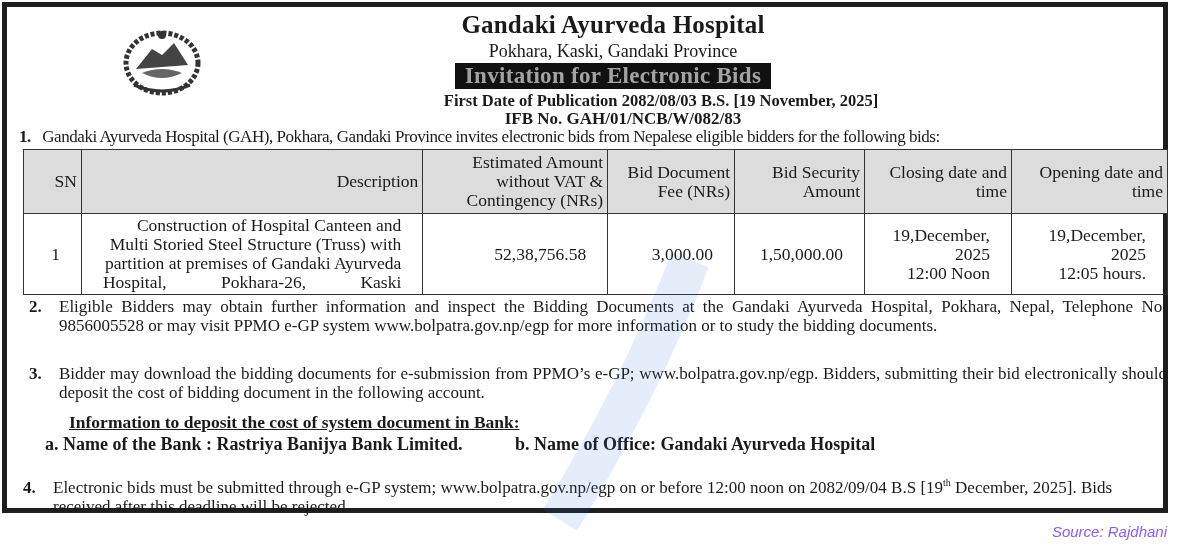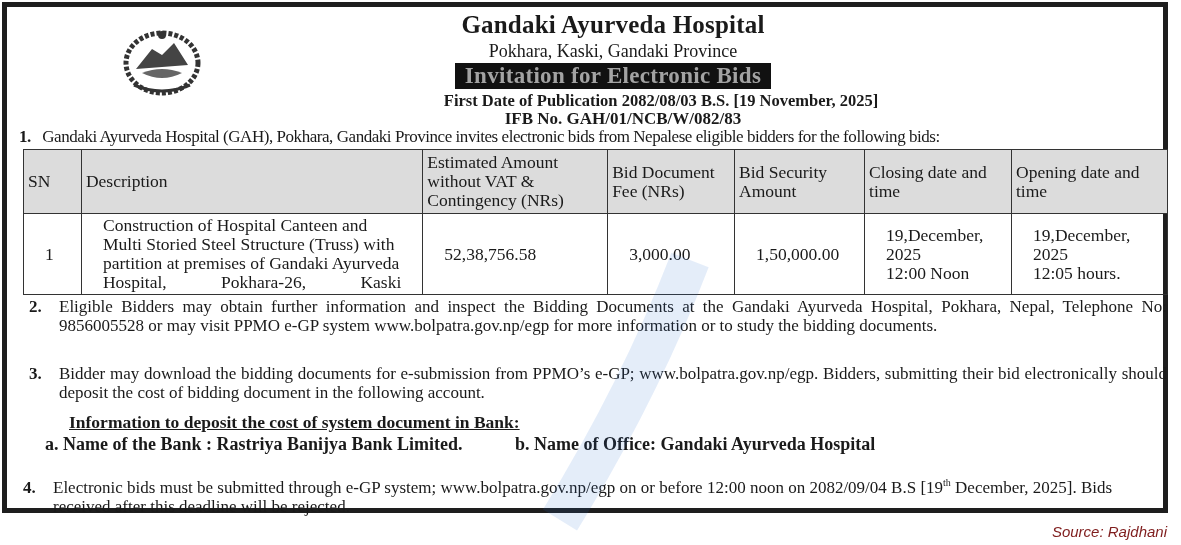--- a/index.html
+++ b/index.html
@@ -10,37 +10,37 @@
   .title { top: 4px; font-size: 25px; font-weight: bold; letter-spacing: 0.2px; }
   .subtitle { top: 34px; font-size: 18px; }
   .banner-wrap { top: 56px; }
   .banner { display: inline-block; background: #111; color: #a3a3a3; font-weight: bold; font-size: 23px; padding: 0 10px; line-height: 26px; letter-spacing: 0.3px; }
   .pubdate { top: 84px; font-size: 16.5px; font-weight: bold; left: 48px; }
   .ifb { top: 102px; font-size: 17px; font-weight: bold; left: 10px; }
   .para { position: absolute; font-size: 17px; line-height: 19px; }
   .p1 { left: 12px; top: 120px; width: 1150px; white-space: nowrap; letter-spacing: -0.45px; }
   .num { font-weight: bold; display: inline-block; }
   table.bids { position: absolute; left: 16px; top: 142px; width: 1145px; border-collapse: collapse; font-size: 17.5px; line-height: 19px; }
-  table.bids th, table.bids td { border: 1.5px solid #333; text-align: left; vertical-align: middle; font-weight: normal; }
+  table.bids th, table.bids td { border: 1.5px solid #333; text-align: right; vertical-align: middle; font-weight: normal; }
   table.bids th { background: #dcdcdc; height: 63px; padding: 0 4px; }
   table.bids td { height: 80px; padding: 0 21px; }
   td.desc { text-align: justify; text-align-last: justify; font-size: 17.5px; }
   td.dt { text-align: left; }
   .p2 { left: 22px; top: 290px; width: 1138px; text-align: justify; }
   .p3 { left: 22px; top: 357px; width: 1138px; text-align: justify; }
   .firstline { text-indent: -30px; padding-left: 30px; display: block; }
   .bank-head { position: absolute; left: 62px; top: 405px; font-size: 17.5px; font-weight: bold; text-decoration: underline; }
   .bank-line { position: absolute; font-size: 18px; font-weight: bold; white-space: nowrap; }
   .bl1 { left: 38px; top: 427px; }
   .bl1 .b { position: absolute; left: 470px; }
   .bl2 { left: 38px; top: 449px; }
   .p4 { left: 16px; top: 471px; width: 1144px; }
   .link { font-weight: normal; margin-top: 20px; }
   sup { font-size: 10px; line-height: 0; }
-  .source { position: absolute; right: 14px; top: 523px; font-family: "Liberation Sans", "DejaVu Sans", sans-serif; font-style: italic; font-size: 15px; color: #7f1d1d; }
+  .source { position: absolute; right: 14px; top: 523px; font-family: "Liberation Sans", "DejaVu Sans", sans-serif; font-style: italic; font-size: 15px; color: #8b5cf6; }
   .wm { position: absolute; opacity: 0.12; pointer-events: none; }
 </style>
 </head>
 <body>
 
 <div class="frame">
 
   <svg class="emblem" viewBox="0 0 84 72">
     <ellipse cx="42" cy="38" rx="36" ry="30" fill="none" stroke="#333" stroke-width="5" stroke-dasharray="4 2"></ellipse>
     <path d="M16 44 L32 24 L42 30 L54 18 L68 40 Z" fill="#444"></path>

